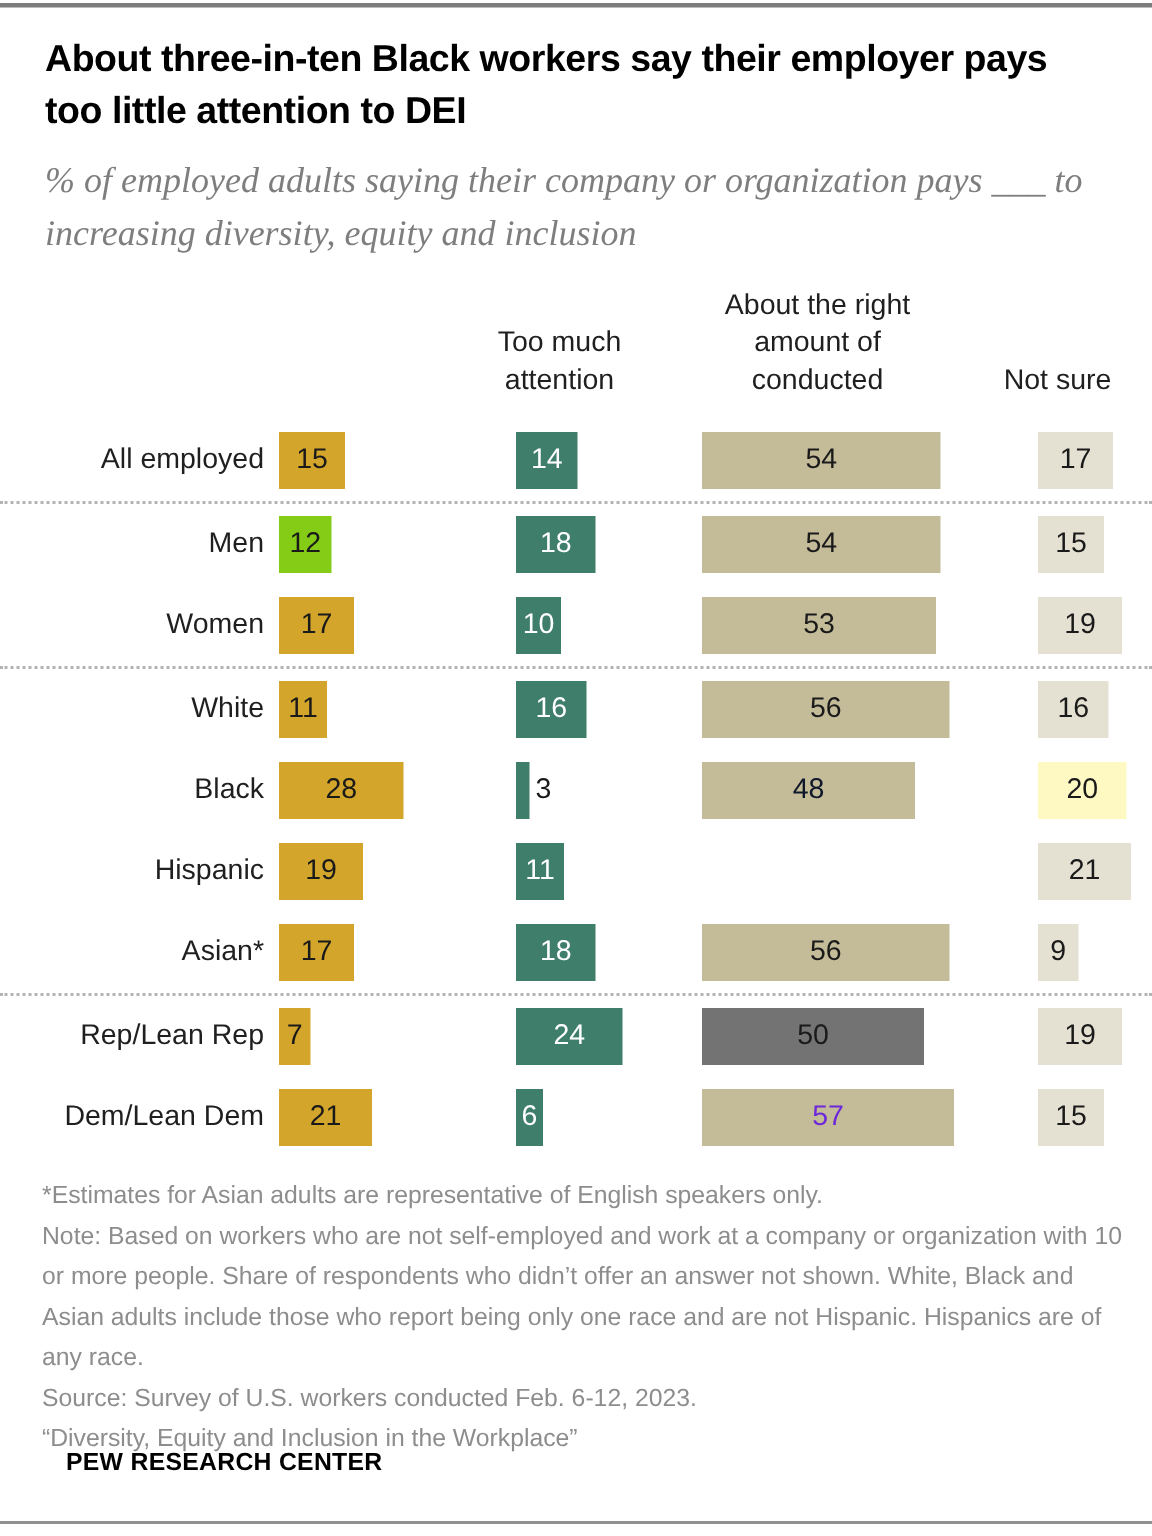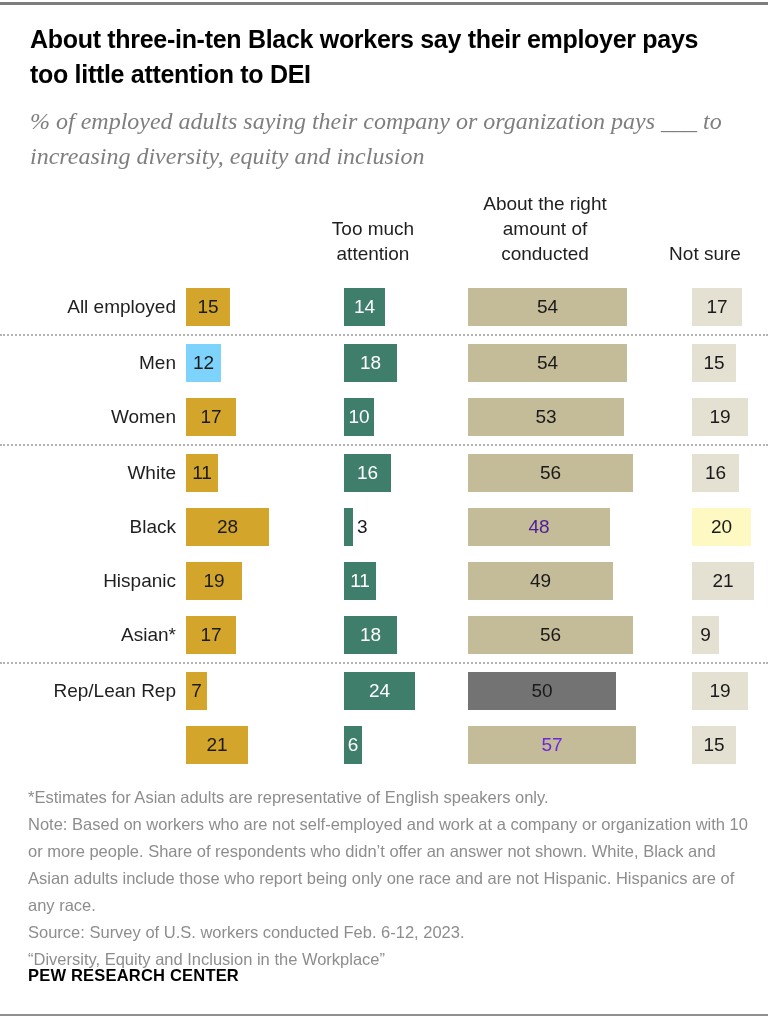--- a/index.html
+++ b/index.html
@@ -59,21 +59,21 @@
   .group-divider {
     position: absolute; left: 0; width: 768px; height: 0;
     border-top: 2px dotted #b3b3b3;
   }
   .notes {
     position: absolute; top: 784px; left: 28px; width: 726px;
     font-size: 16.5px; color: #8d8d8d; line-height: 1.64;
   }
   .notes p { margin: 0; }
   .footer {
-    position: absolute; top: 966px; left: 28px;
+    position: absolute; top: 966px; left: 44px;
     font-size: 16.5px; font-weight: 700; color: #000000; letter-spacing: 0.2px;
   }
 </style>
 </head>
 <body>
 
 <div class="page">
   <div class="rule-top"></div>
 
   <h1 class="title">About three-in-ten Black workers say their employer pays too little attention to DEI</h1>
@@ -98,21 +98,21 @@
         <div class="bar" style="left: 468px; width: 159px; background: rgb(196, 187, 153);">
           <span class="val" style="color: rgb(26, 26, 26);">54</span>
         </div>
         <div class="bar" style="left: 692px; width: 50px; background: rgb(228, 224, 210);">
           <span class="val" style="color: rgb(26, 26, 26);">17</span>
         </div>
       </div>
       <div class="group-divider" style="top: 46px;"></div>
       <div class="chart-row" style="top: 56px;">
         <div class="row-label">Men</div>
-        <div class="bar" style="left: 186px; width: 35px; background: #7dd3fc;">
+        <div class="bar" style="left: 186px; width: 35px; background: #84cc16;">
           <span class="val" style="color: rgb(26, 26, 26);">12</span>
         </div>
         <div class="bar" style="left: 344px; width: 53px; background: rgb(63, 126, 107);">
           <span class="val" style="color: rgb(255, 255, 255);">18</span>
         </div>
         <div class="bar" style="left: 468px; width: 159px; background: rgb(196, 187, 153);">
           <span class="val" style="color: rgb(26, 26, 26);">54</span>
         </div>
         <div class="bar" style="left: 692px; width: 44px; background: rgb(228, 224, 210);">
           <span class="val" style="color: rgb(26, 26, 26);">15</span>
@@ -151,36 +151,33 @@
       </div>
       <div class="chart-row" style="top: 220px;">
         <div class="row-label">Black</div>
         <div class="bar" style="left: 186px; width: 83px; background: rgb(211, 165, 42);">
           <span class="val" style="color: rgb(26, 26, 26);">28</span>
         </div>
         <div class="bar" style="left: 344px; width: 9px; background: rgb(63, 126, 107);">
           <span class="val out">3</span>
         </div>
         <div class="bar" style="left: 468px; width: 142px; background: rgb(196, 187, 153);">
-          <span class="val" style="color: #4c1d95;">48</span>
+          <span class="val" style="color: #0f172a;">48</span>
         </div>
         <div class="bar" style="left: 692px; width: 59px; background: #fef9c3;">
           <span class="val" style="color: rgb(26, 26, 26);">20</span>
         </div>
       </div>
       <div class="chart-row" style="top: 274px;">
         <div class="row-label">Hispanic</div>
         <div class="bar" style="left: 186px; width: 56px; background: rgb(211, 165, 42);">
           <span class="val" style="color: rgb(26, 26, 26);">19</span>
         </div>
         <div class="bar" style="left: 344px; width: 32px; background: rgb(63, 126, 107);">
           <span class="val" style="color: rgb(255, 255, 255);">11</span>
-        </div>
-        <div class="bar" style="left: 468px; width: 145px; background: rgb(196, 187, 153);">
-          <span class="val" style="color: rgb(26, 26, 26);">49</span>
         </div>
         <div class="bar" style="left: 692px; width: 62px; background: rgb(228, 224, 210);">
           <span class="val" style="color: rgb(26, 26, 26);">21</span>
         </div>
       </div>
       <div class="chart-row" style="top: 328px;">
         <div class="row-label">Asian*</div>
         <div class="bar" style="left: 186px; width: 50px; background: rgb(211, 165, 42);">
           <span class="val" style="color: rgb(26, 26, 26);">17</span>
         </div>
@@ -204,20 +201,21 @@
           <span class="val" style="color: rgb(255, 255, 255);">24</span>
         </div>
         <div class="bar" style="left: 468px; width: 148px; background: #737373;">
           <span class="val" style="color: rgb(26, 26, 26);">50</span>
         </div>
         <div class="bar" style="left: 692px; width: 56px; background: rgb(228, 224, 210);">
           <span class="val" style="color: rgb(26, 26, 26);">19</span>
         </div>
       </div>
       <div class="chart-row" style="top: 438px;">
+        <div class="row-label">Dem/Lean Dem</div>
         <div class="bar" style="left: 186px; width: 62px; background: rgb(211, 165, 42);">
           <span class="val" style="color: rgb(26, 26, 26);">21</span>
         </div>
         <div class="bar" style="left: 344px; width: 18px; background: rgb(63, 126, 107);">
           <span class="val" style="color: rgb(255, 255, 255);">6</span>
         </div>
         <div class="bar" style="left: 468px; width: 168px; background: rgb(196, 187, 153);">
           <span class="val" style="color: #6d28d9;">57</span>
         </div>
         <div class="bar" style="left: 692px; width: 44px; background: rgb(228, 224, 210);">

